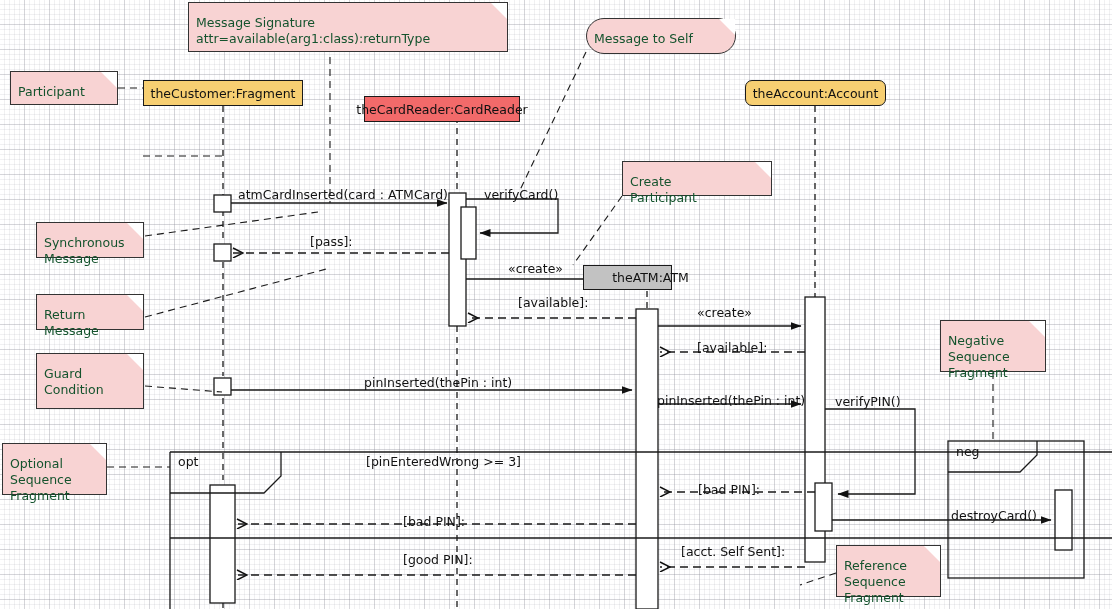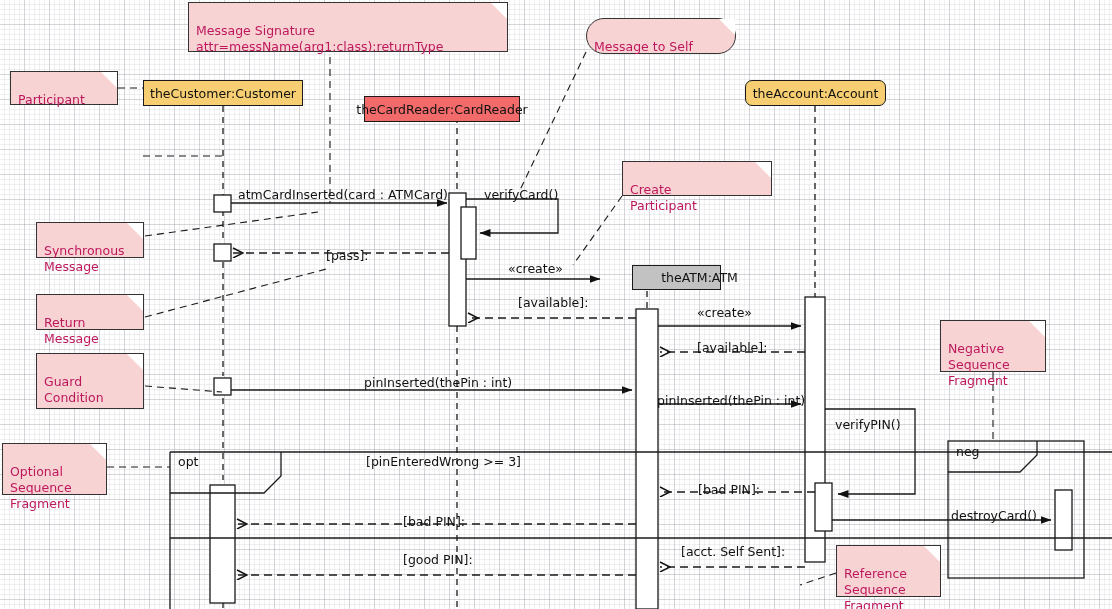--- a/index.html
+++ b/index.html
@@ -19,22 +19,22 @@
   .lbl{position:absolute;font-size:12.5px;color:#111;white-space:nowrap;line-height:1.18;}
   
   .part{position:absolute;box-sizing:border-box;border:1.4px solid #1a1a1a;
         display:flex;align-items:center;justify-content:center;
         font-size:12.5px;color:#111;}
   .part.yellow{background:#f7cf72;}
   .part.red{background:#f26a6a;}
   .part.grey{background:#c2c2c2;}
   
   .note{position:absolute;box-sizing:border-box;background:#f8d3d3;
-        border:1.2px solid #333;font-size:12.5px;color:#be185d;
-        padding:20px 6px 3px 7px;line-height:1.26;}
+        border:1.2px solid #333;font-size:12.5px;color:#14532d;
+        padding:12px 6px 3px 7px;line-height:1.26;}
   .note .foldtri{position:absolute;right:0;top:0;width:0;height:0;
         border-left:16px solid transparent;border-top:16px solid #fff;}
   .nt{position:relative;z-index:2;}
 </style>
 </head>
 <body>
 
 <div id="stage">
 
   <svg id="svg" viewBox="0 0 1112 609" xmlns="http://www.w3.org/2000/svg">
@@ -135,36 +135,36 @@
         <line x1="107" y1="467" x2="170" y2="467"></line>
         <line x1="586" y1="52" x2="520" y2="190"></line>
         <line x1="622" y1="196" x2="573" y2="265"></line>
         <line x1="993" y1="372" x2="993" y2="441"></line>
         <line x1="836" y1="573" x2="800" y2="585"></line>
       </g>
     </g>
   </svg>
 
   <div class="part yellow" style="left:143px;top:80px;width:160px;height:26px;">
-    <span>theCustomer:Customer</span>
+    <span>theCustomer:Fragment</span>
   </div>
   <div class="part red" style="left:364px;top:96px;width:156px;height:26px;">
     <span>theCardReader:CardReader</span>
   </div>
-  <div class="part grey" style="left:632px;top:265px;width:89px;height:25px;padding-left:46px;">
+  <div class="part grey" style="left:583px;top:265px;width:89px;height:25px;padding-left:46px;">
     <span>theATM:ATM</span>
   </div>
   <div class="part yellow" style="left:745px;top:80px;width:141px;height:26px;border-radius:7px;">
     <span>theAccount:Account</span>
   </div>
 
   <div class="note" style="left:188px;top:2px;width:320px;height:50px;">
     <div class="foldtri"></div>
     <div class="nt">Message Signature</div>
-    <div class="nt">attr=messName(arg1:class):returnType</div>
+    <div class="nt">attr=available(arg1:class):returnType</div>
   </div>
 
   <div class="note" style="left:10px;top:71px;width:108px;height:34px;">
     <div class="foldtri"></div>
     <div class="nt">Participant</div>
   </div>
 
 
   <div class="note" style="left:36px;top:222px;width:108px;height:36px;">
     <div class="foldtri"></div>
@@ -215,27 +215,27 @@
     <div class="nt">Sequence</div>
     <div class="nt">Fragment</div>
   </div>
 
   <div class="lbl" style="left:178px;top:455px;">opt</div>
   <div class="lbl" style="left:366px;top:455px;">[pinEnteredWrong &gt;= 3]</div>
   <div class="lbl" style="left:956px;top:445px;">neg</div>
 
   <div class="lbl" style="left:238px;top:188px;">atmCardInserted(card : ATMCard)</div>
   <div class="lbl" style="left:484px;top:188px;">verifyCard()</div>
-  <div class="lbl" style="left:326px;top:235px;margin-top:14px;">[pass]:</div>
+  <div class="lbl" style="left:310px;top:235px;">[pass]:</div>
   <div class="lbl" style="left:508px;top:262px;">«create»</div>
   <div class="lbl" style="left:518px;top:296px;">[available]:</div>
   <div class="lbl" style="left:697px;top:306px;">«create»</div>
   <div class="lbl" style="left:697px;top:341px;">[available]:</div>
   <div class="lbl" style="left:364px;top:376px;">pinInserted(thePin : int)</div>
   <div class="lbl" style="left:657px;top:394px;">pinInserted(thePin : int)</div>
-  <div class="lbl" style="left:835px;top:395px;margin-top:23px;">verifyPIN()</div>
+  <div class="lbl" style="left:835px;top:395px;">verifyPIN()</div>
   <div class="lbl" style="left:698px;top:483px;">[bad PIN]:</div>
   <div class="lbl" style="left:403px;top:515px;">[bad PIN]:</div>
   <div class="lbl" style="left:951px;top:509px;">destroyCard()</div>
   <div class="lbl" style="left:681px;top:545px;">[acct. Self Sent]:</div>
   <div class="lbl" style="left:403px;top:553px;">[good PIN]:</div>
 
 </div>
 
 </body></html>

